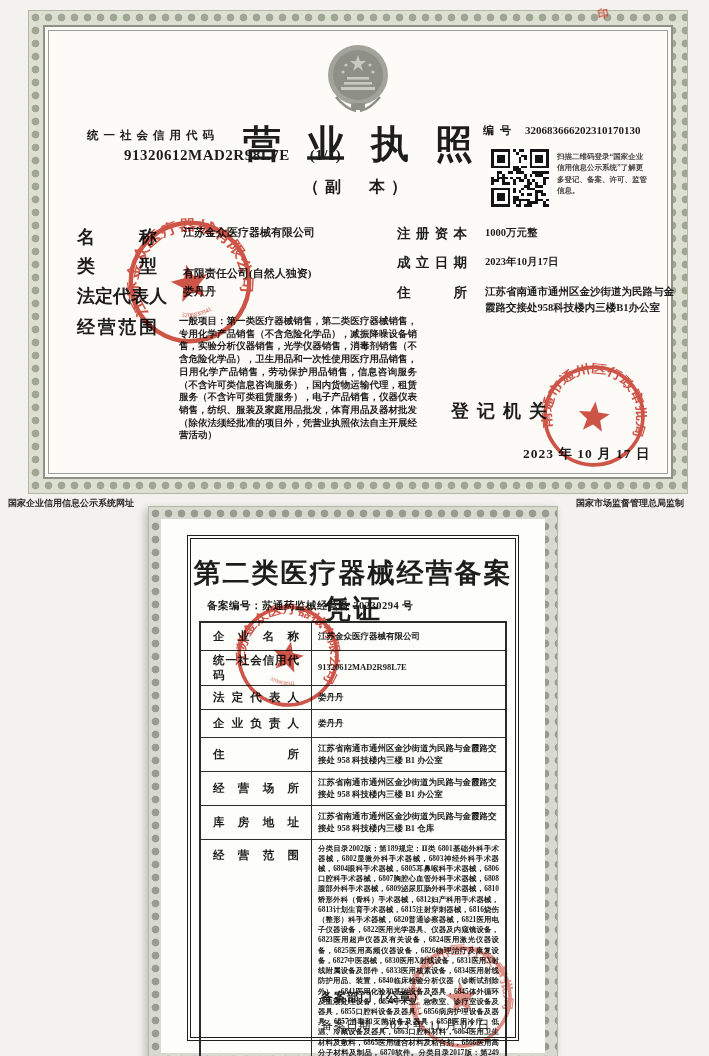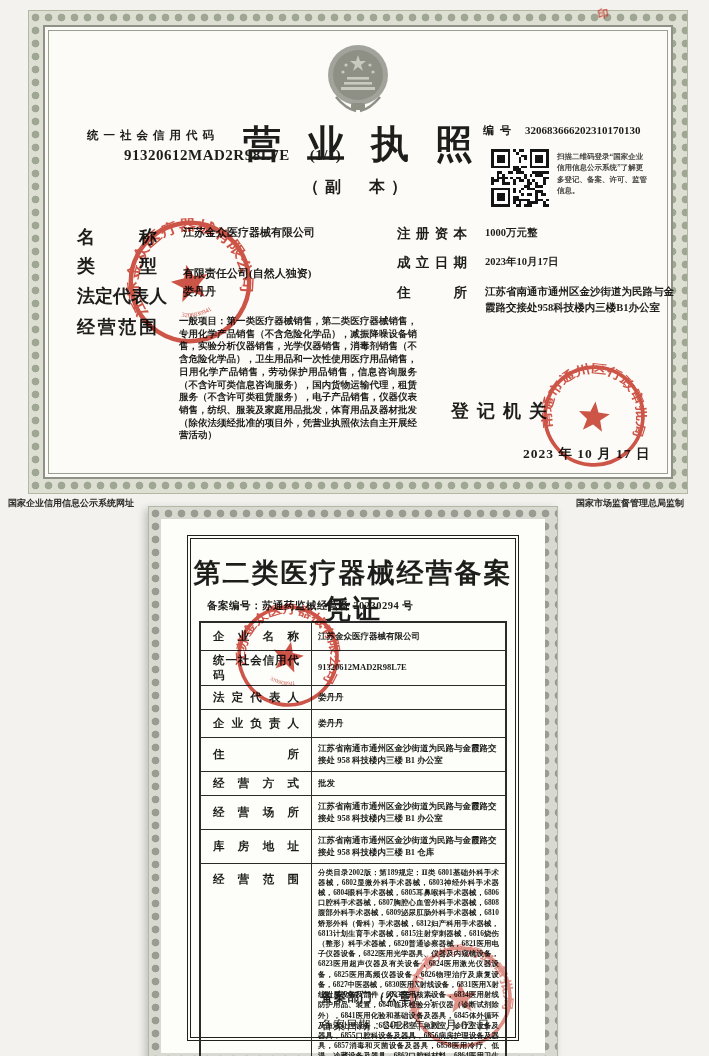--- a/index.html
+++ b/index.html
@@ -352,24 +352,20 @@
             <td class="cv">娄丹丹</td>
           </tr>
           <tr class="r-m">
             <td class="cl">企业负责人</td>
             <td class="cv">娄丹丹</td>
           </tr>
           <tr class="r-l">
             <td class="cl">住所</td>
             <td class="cv">江苏省南通市通州区金沙街道为民路与金霞路交接处 958 科技楼内三楼 B1 办公室</td>
           </tr>
-          <tr class="r-s">
-            <td class="cl">经营方式</td>
-            <td class="cv">批发</td>
-          </tr>
           <tr class="r-l">
             <td class="cl">经营场所</td>
             <td class="cv">江苏省南通市通州区金沙街道为民路与金霞路交接处 958 科技楼内三楼 B1 办公室</td>
           </tr>
           <tr class="r-l">
             <td class="cl">库房地址</td>
             <td class="cv">江苏省南通市通州区金沙街道为民路与金霞路交接处 958 科技楼内三楼 B1 仓库</td>
           </tr>
           <tr class="r-scope">
             <td class="cl">经营范围</td>

